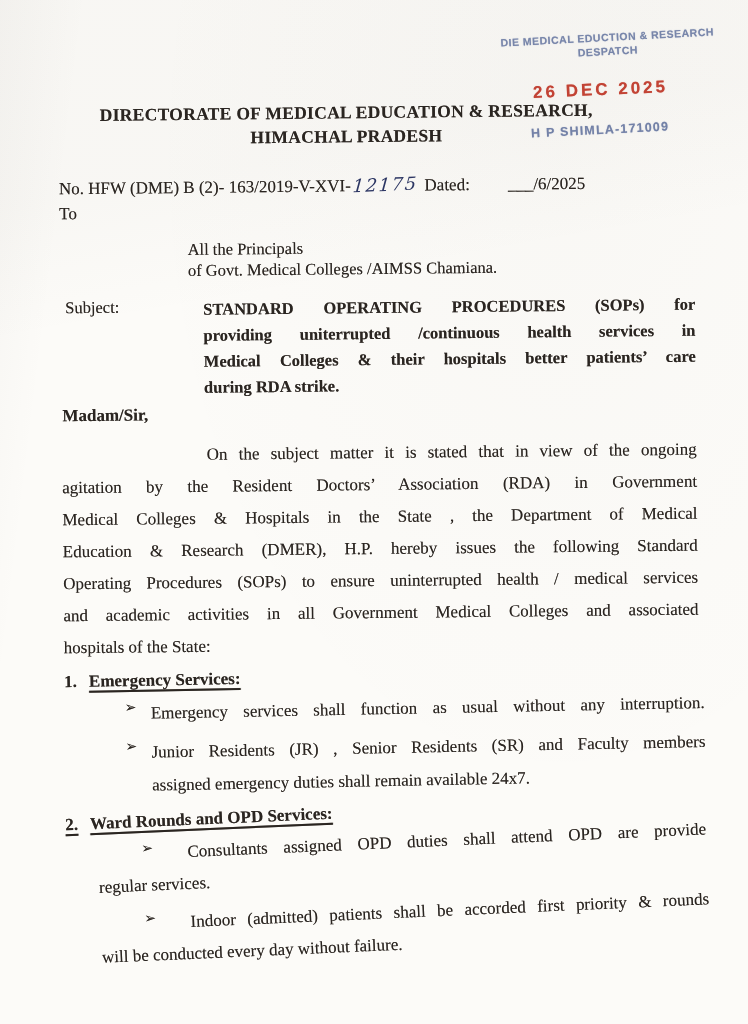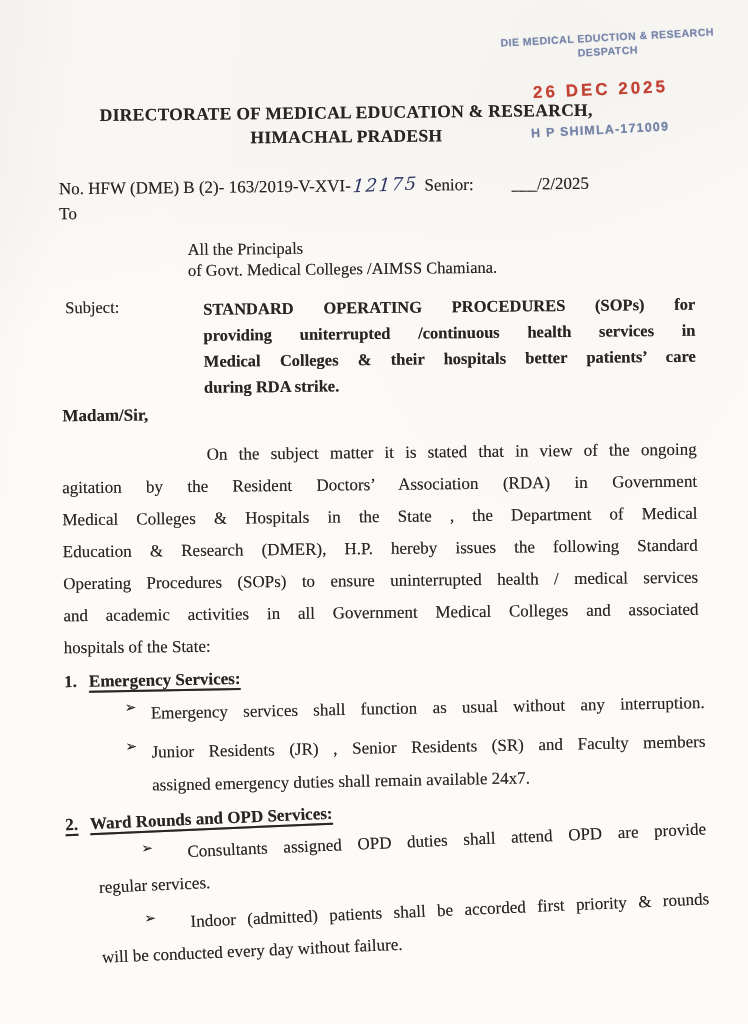--- a/index.html
+++ b/index.html
@@ -87,21 +87,21 @@
   <div class="stamp stamp-shimla" style="color:#5d6e9b">H P SHIMLA-171009</div>
 
   <div class="content">
 
     <div class="title">
       <div>DIRECTORATE OF MEDICAL EDUCATION &amp; RESEARCH,</div>
       <div>HIMACHAL PRADESH</div>
     </div>
 
     <div class="refline">
-      <span>No. HFW (DME) B (2)- 163/2019-V-XVI-</span><span class="hand" style="color:#2c3663">12175</span><span>Senior:</span><span class="dated-gap"></span><span>___/2/2025</span>
+      <span>No. HFW (DME) B (2)- 163/2019-V-XVI-</span><span class="hand" style="color:#2c3663">12175</span><span>Dated:</span><span class="dated-gap"></span><span>___/6/2025</span>
     </div>
 
     <div class="to-label">To</div>
     <div class="addr">
       <div>All the Principals</div>
       <div>of Govt. Medical Colleges /AIMSS Chamiana.</div>
     </div>
 
     <div class="subject-row">
       <div class="subject-label">Subject:</div>

